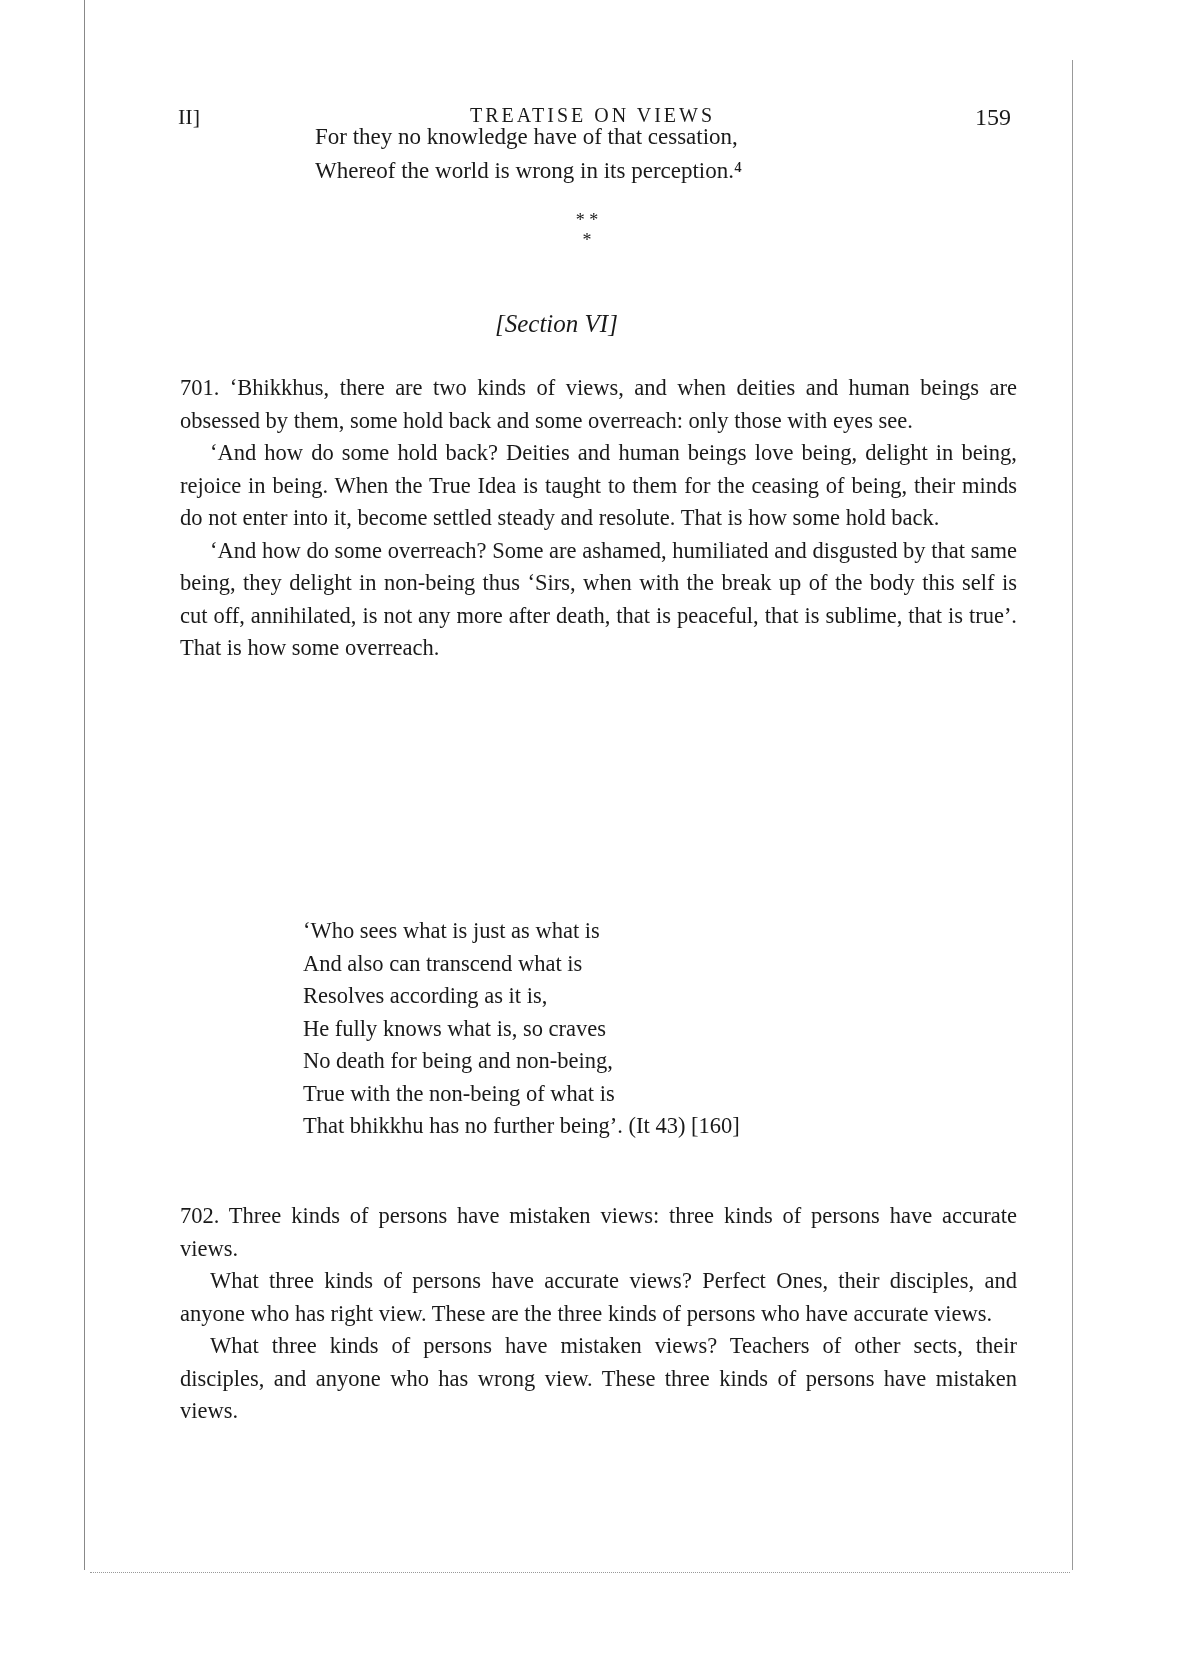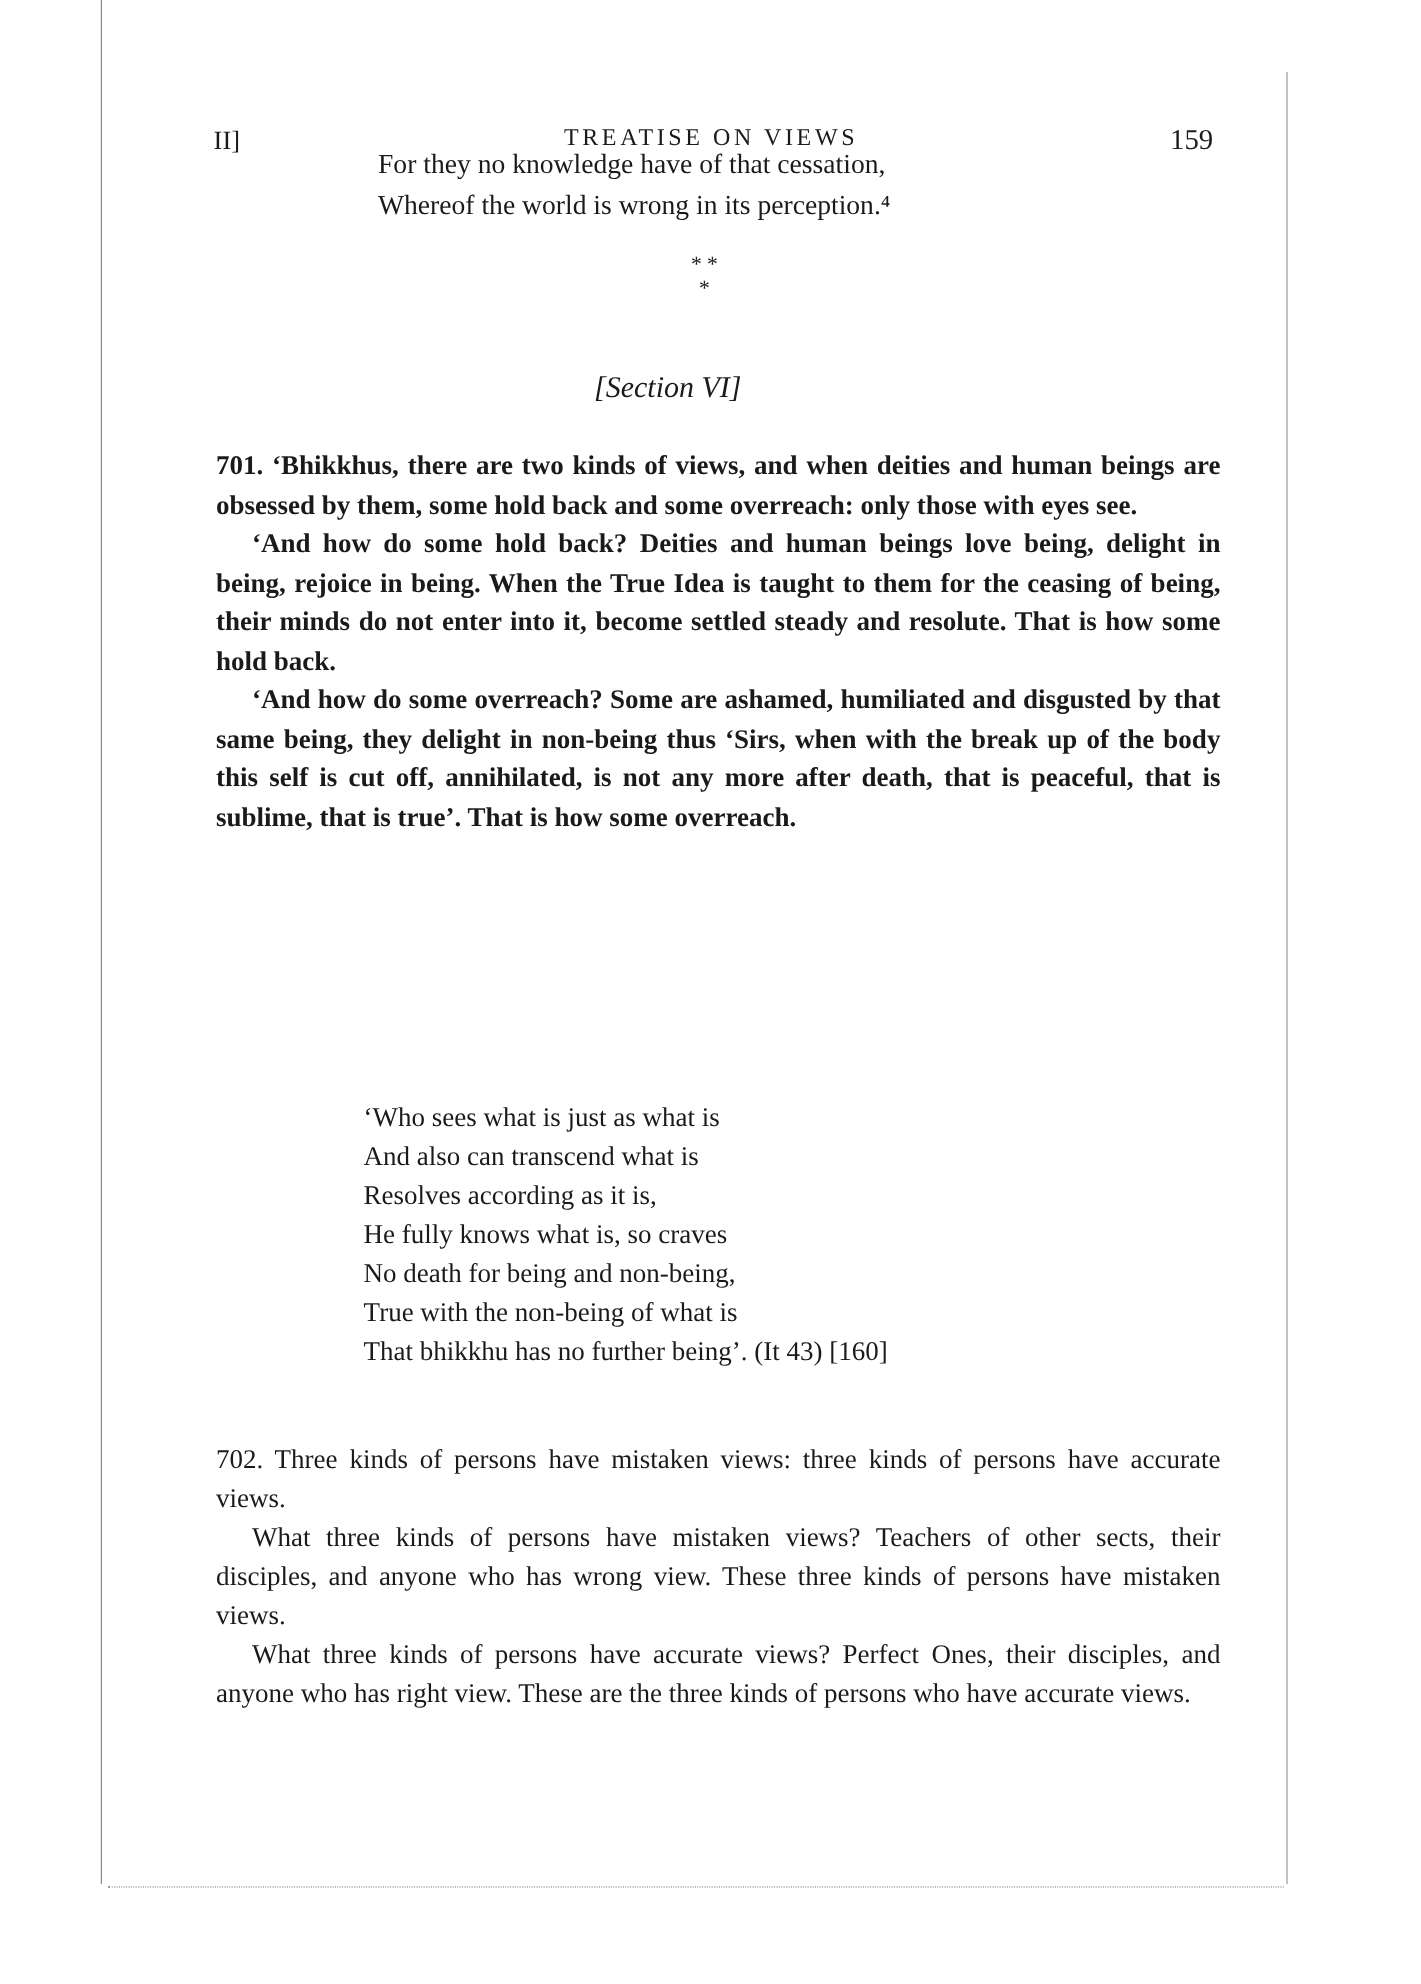--- a/index.html
+++ b/index.html
@@ -12,21 +12,21 @@
     .hdr { position:absolute; top:64px; font-size:22px;margin-top:40px; }
     .hdr-left { left:178px; }
     .hdr-title { left:470px; letter-spacing:3px; font-size:20px; }
     .hdr-num { left:975px; font-size:24px; }
     .verse-top { position:absolute; left:315px; top:120px; font-size:23px; line-height:34px; }
     .stars { position:absolute; left:572px; top:210px; font-size:18px; line-height:20px; text-align:center; width:30px; }
     .section { position:absolute; left:495px; top:310px; font-size:25px; font-style:italic; }
     .body-text { position:absolute; left:180px; width:837px; font-size:22.5px; line-height:32.5px; text-align:justify; }
     .p { margin:0; }
     .indent { text-indent:30px; }
-    .p701 { top:372px;font-weight:bold; }
+    .p701 { top:372px; }
     .verse-mid { position:absolute; left:303px; top:915px; font-size:22.5px; line-height:32.5px; }
     .p702 { top:1200px; }
     .verse-line { display:block; }
   </style>
 </head>
 <body>
 
 <div class="page">
   <div class="rule-left"></div>
   <div class="rule-right"></div>
@@ -59,16 +59,16 @@
     <span class="verse-line">And also can transcend what is</span>
     <span class="verse-line">Resolves according as it is,</span>
     <span class="verse-line">He fully knows what is, so craves</span>
     <span class="verse-line">No death for being and non-being,</span>
     <span class="verse-line">True with the non-being of what is</span>
     <span class="verse-line">That bhikkhu has no further being’. (It 43) [160]</span>
   </div>
 
   <div class="body-text p702">
     <p class="p">702.   Three kinds of persons have mistaken views: three kinds of persons have accurate views.</p>
+    <p class="p indent">What three kinds of persons have accurate views? Perfect Ones, their disciples, and anyone who has right view. These are the three kinds of persons who have accurate views.</p>
     <p class="p indent">What three kinds of persons have mistaken views? Teachers of other sects, their disciples, and anyone who has wrong view. These three kinds of persons have mistaken views.</p>
-    <p class="p indent">What three kinds of persons have accurate views? Perfect Ones, their disciples, and anyone who has right view. These are the three kinds of persons who have accurate views.</p>
   </div>
 </div>
 
 </body></html>

